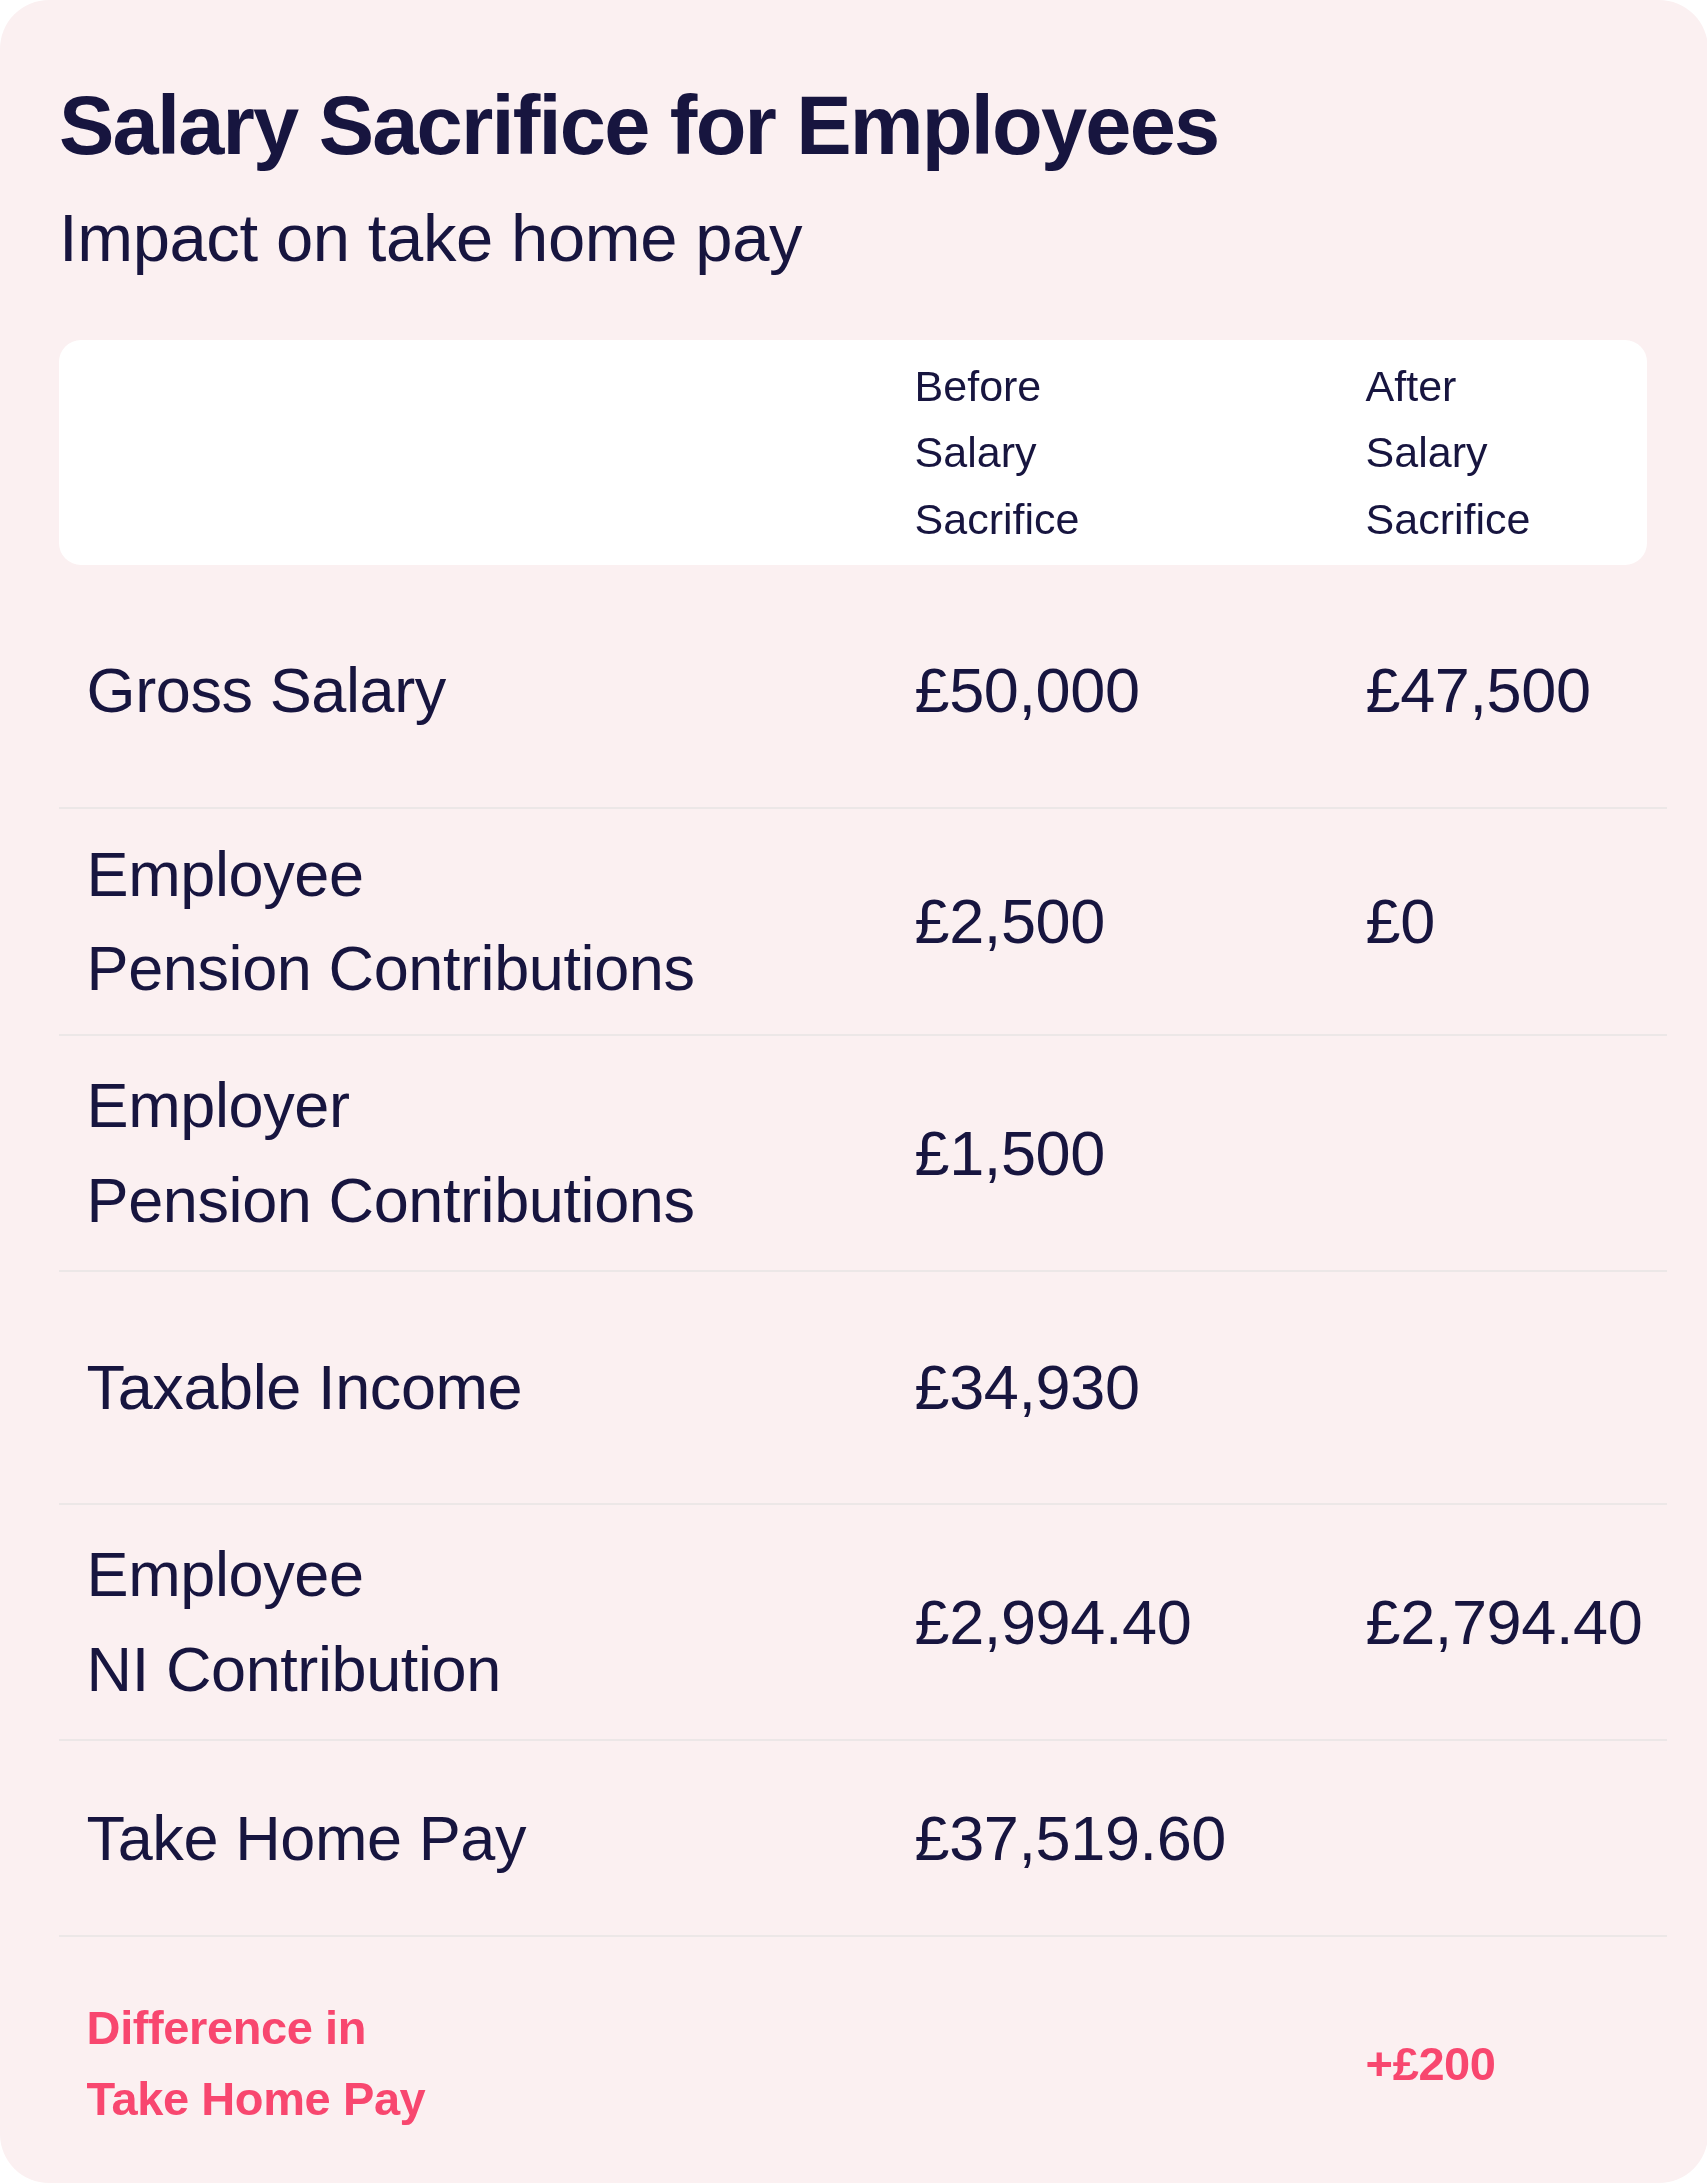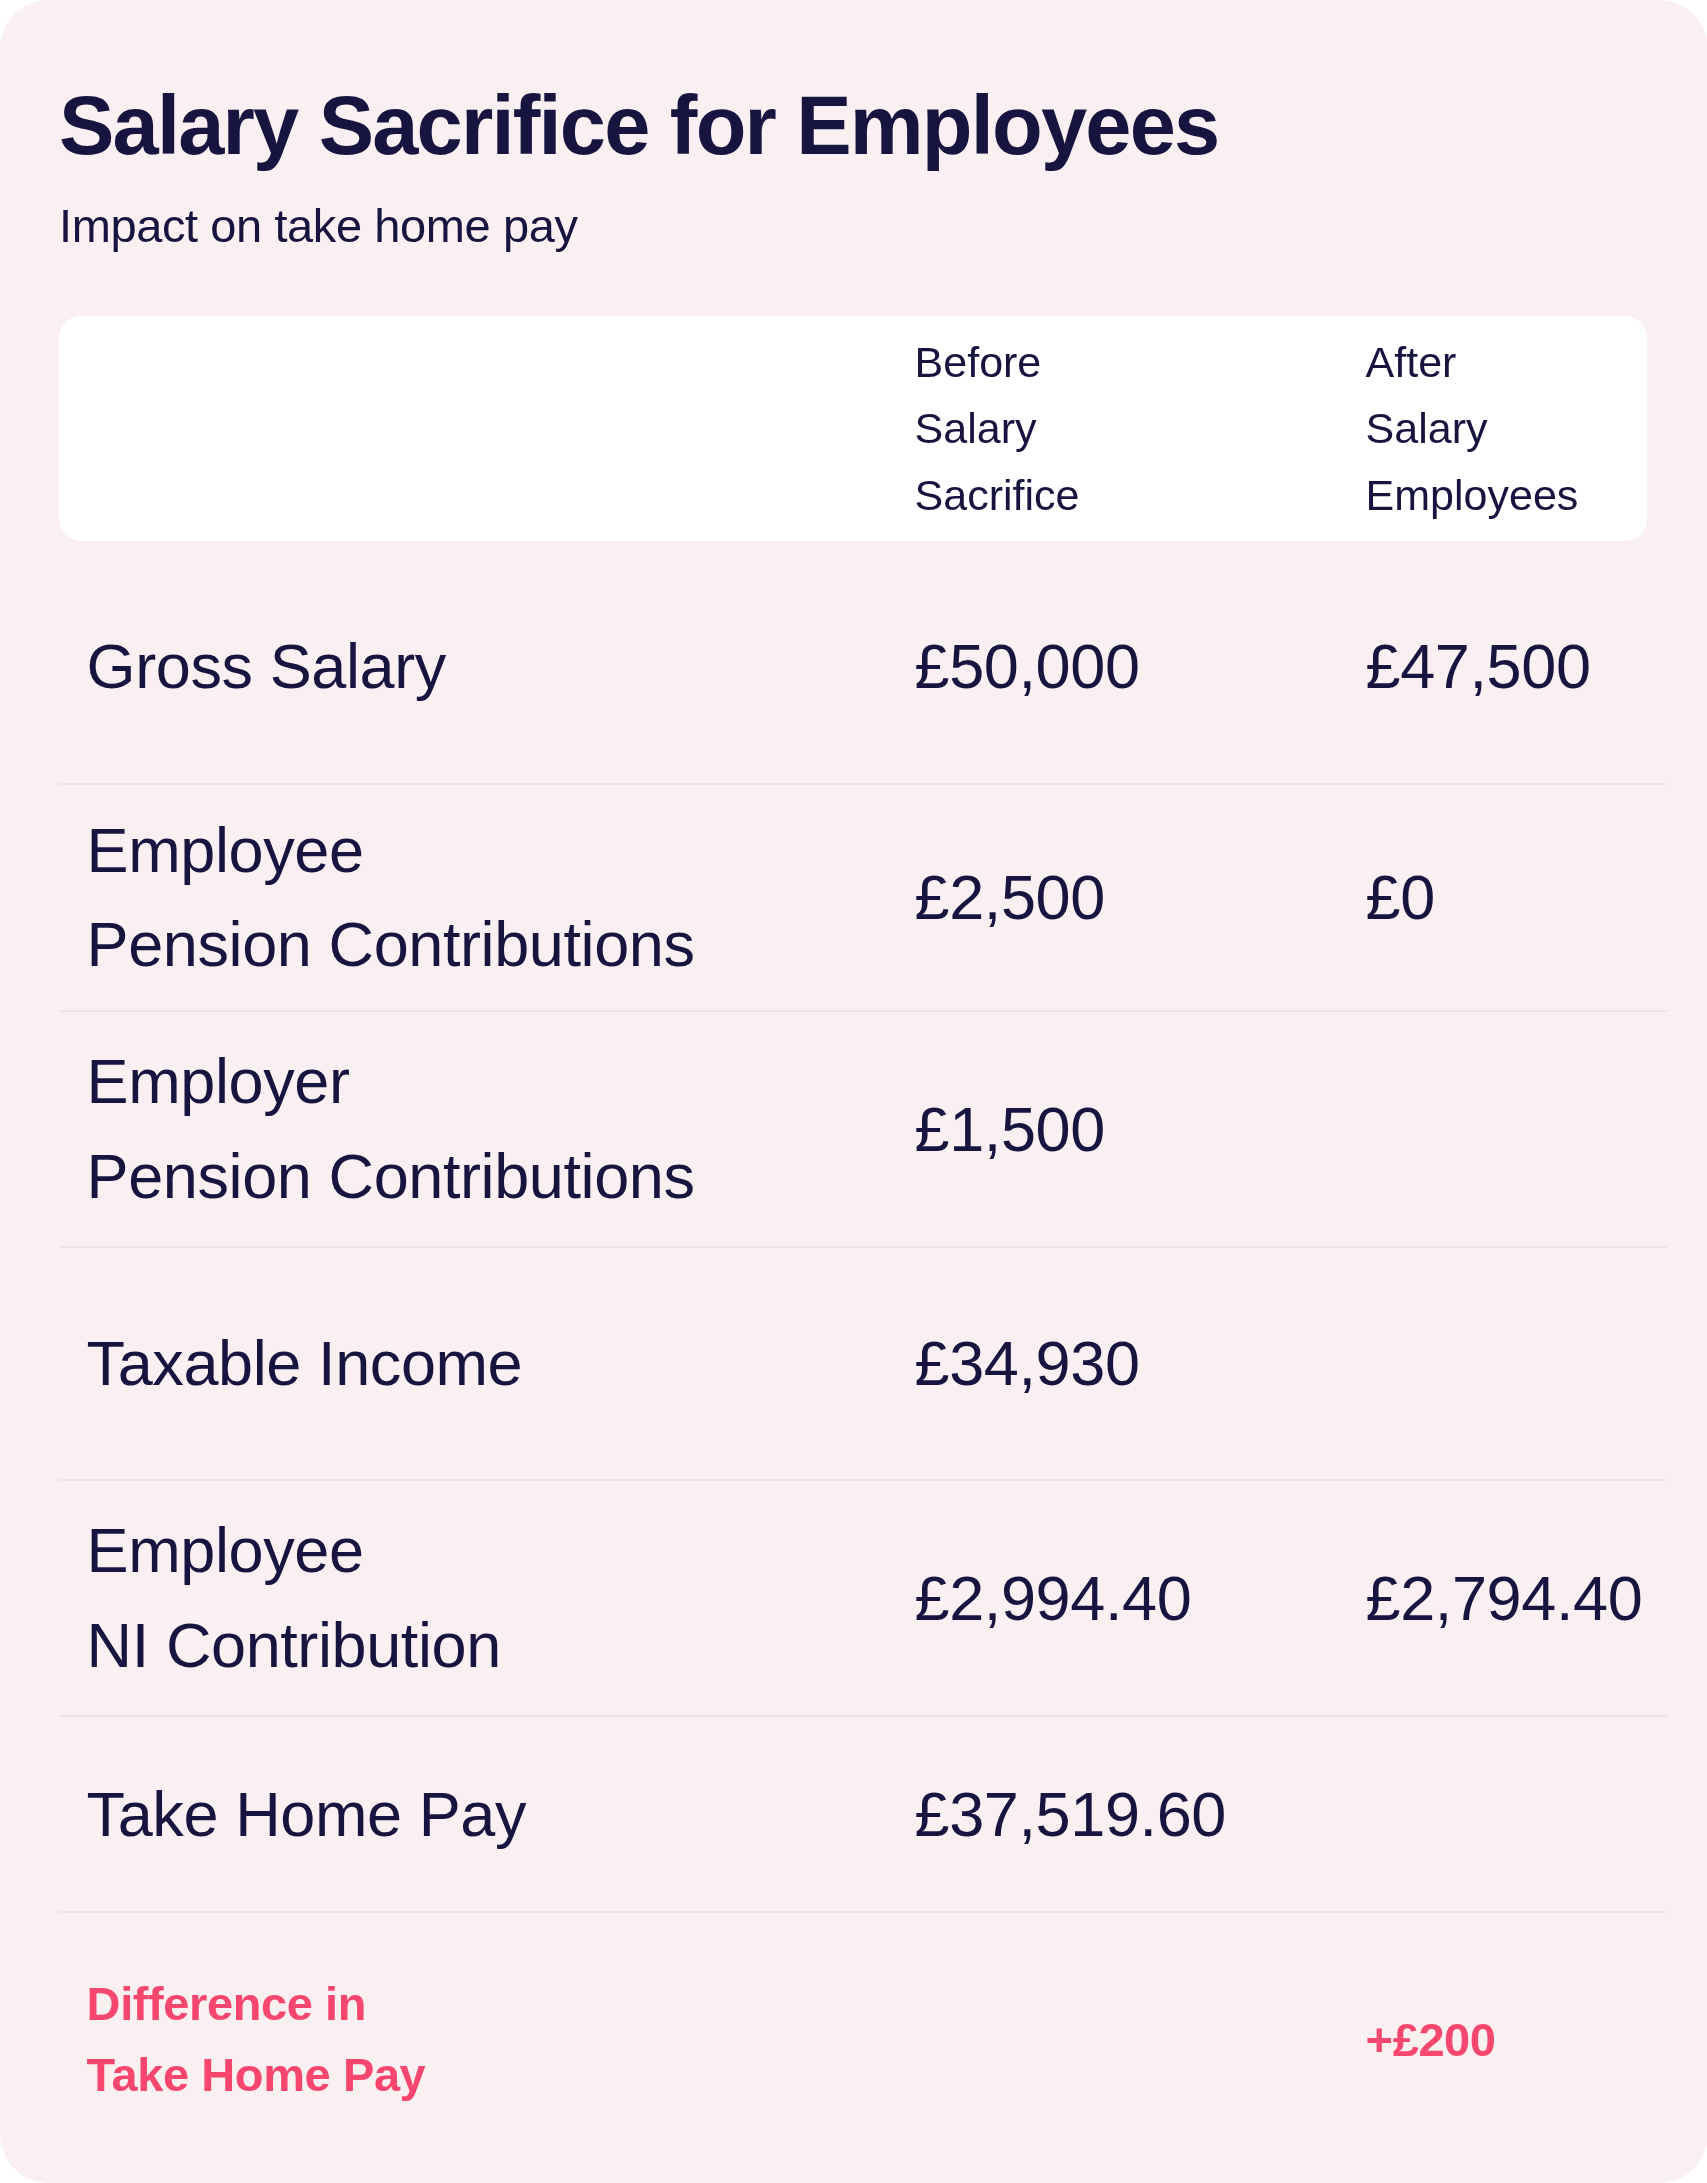--- a/index.html
+++ b/index.html
@@ -22,21 +22,21 @@
   .title {
     margin: 0 53px 16px 59px;
     font-size: 83px;
     line-height: 1.2;
     font-weight: 700;
     letter-spacing: -1.8px;
     color: #17153F;
   }
   .subtitle {
     margin: 22px 53px 15px 59px;
-    font-size: 47px;
+    font-size: 67px;
     line-height: 1.2;
     font-weight: 400;
     letter-spacing: -0.4px;
     color: #17153F;
   }
   .thead {
     margin: 62px 61px 8px 59px;
     height: 225px;
     background: #FFFFFF;
     border-radius: 22px;
@@ -87,21 +87,21 @@
   <h1 class="title">Salary Sacrifice for Employees</h1>
   <p class="subtitle">Impact on take home pay</p>
 
   <div class="thead">
     <div class="cell"></div>
     <div class="cell">Before
 Salary
 Sacrifice</div>
     <div class="cell">After
 Salary
-Employees</div>
+Sacrifice</div>
   </div>
 
   <div class="rows">
     <div class="row">
       <div class="cell">Gross Salary</div>
       <div class="cell">£50,000</div>
       <div class="cell">£47,500</div>
     </div>
     <div class="row">
       <div class="cell">Employee

